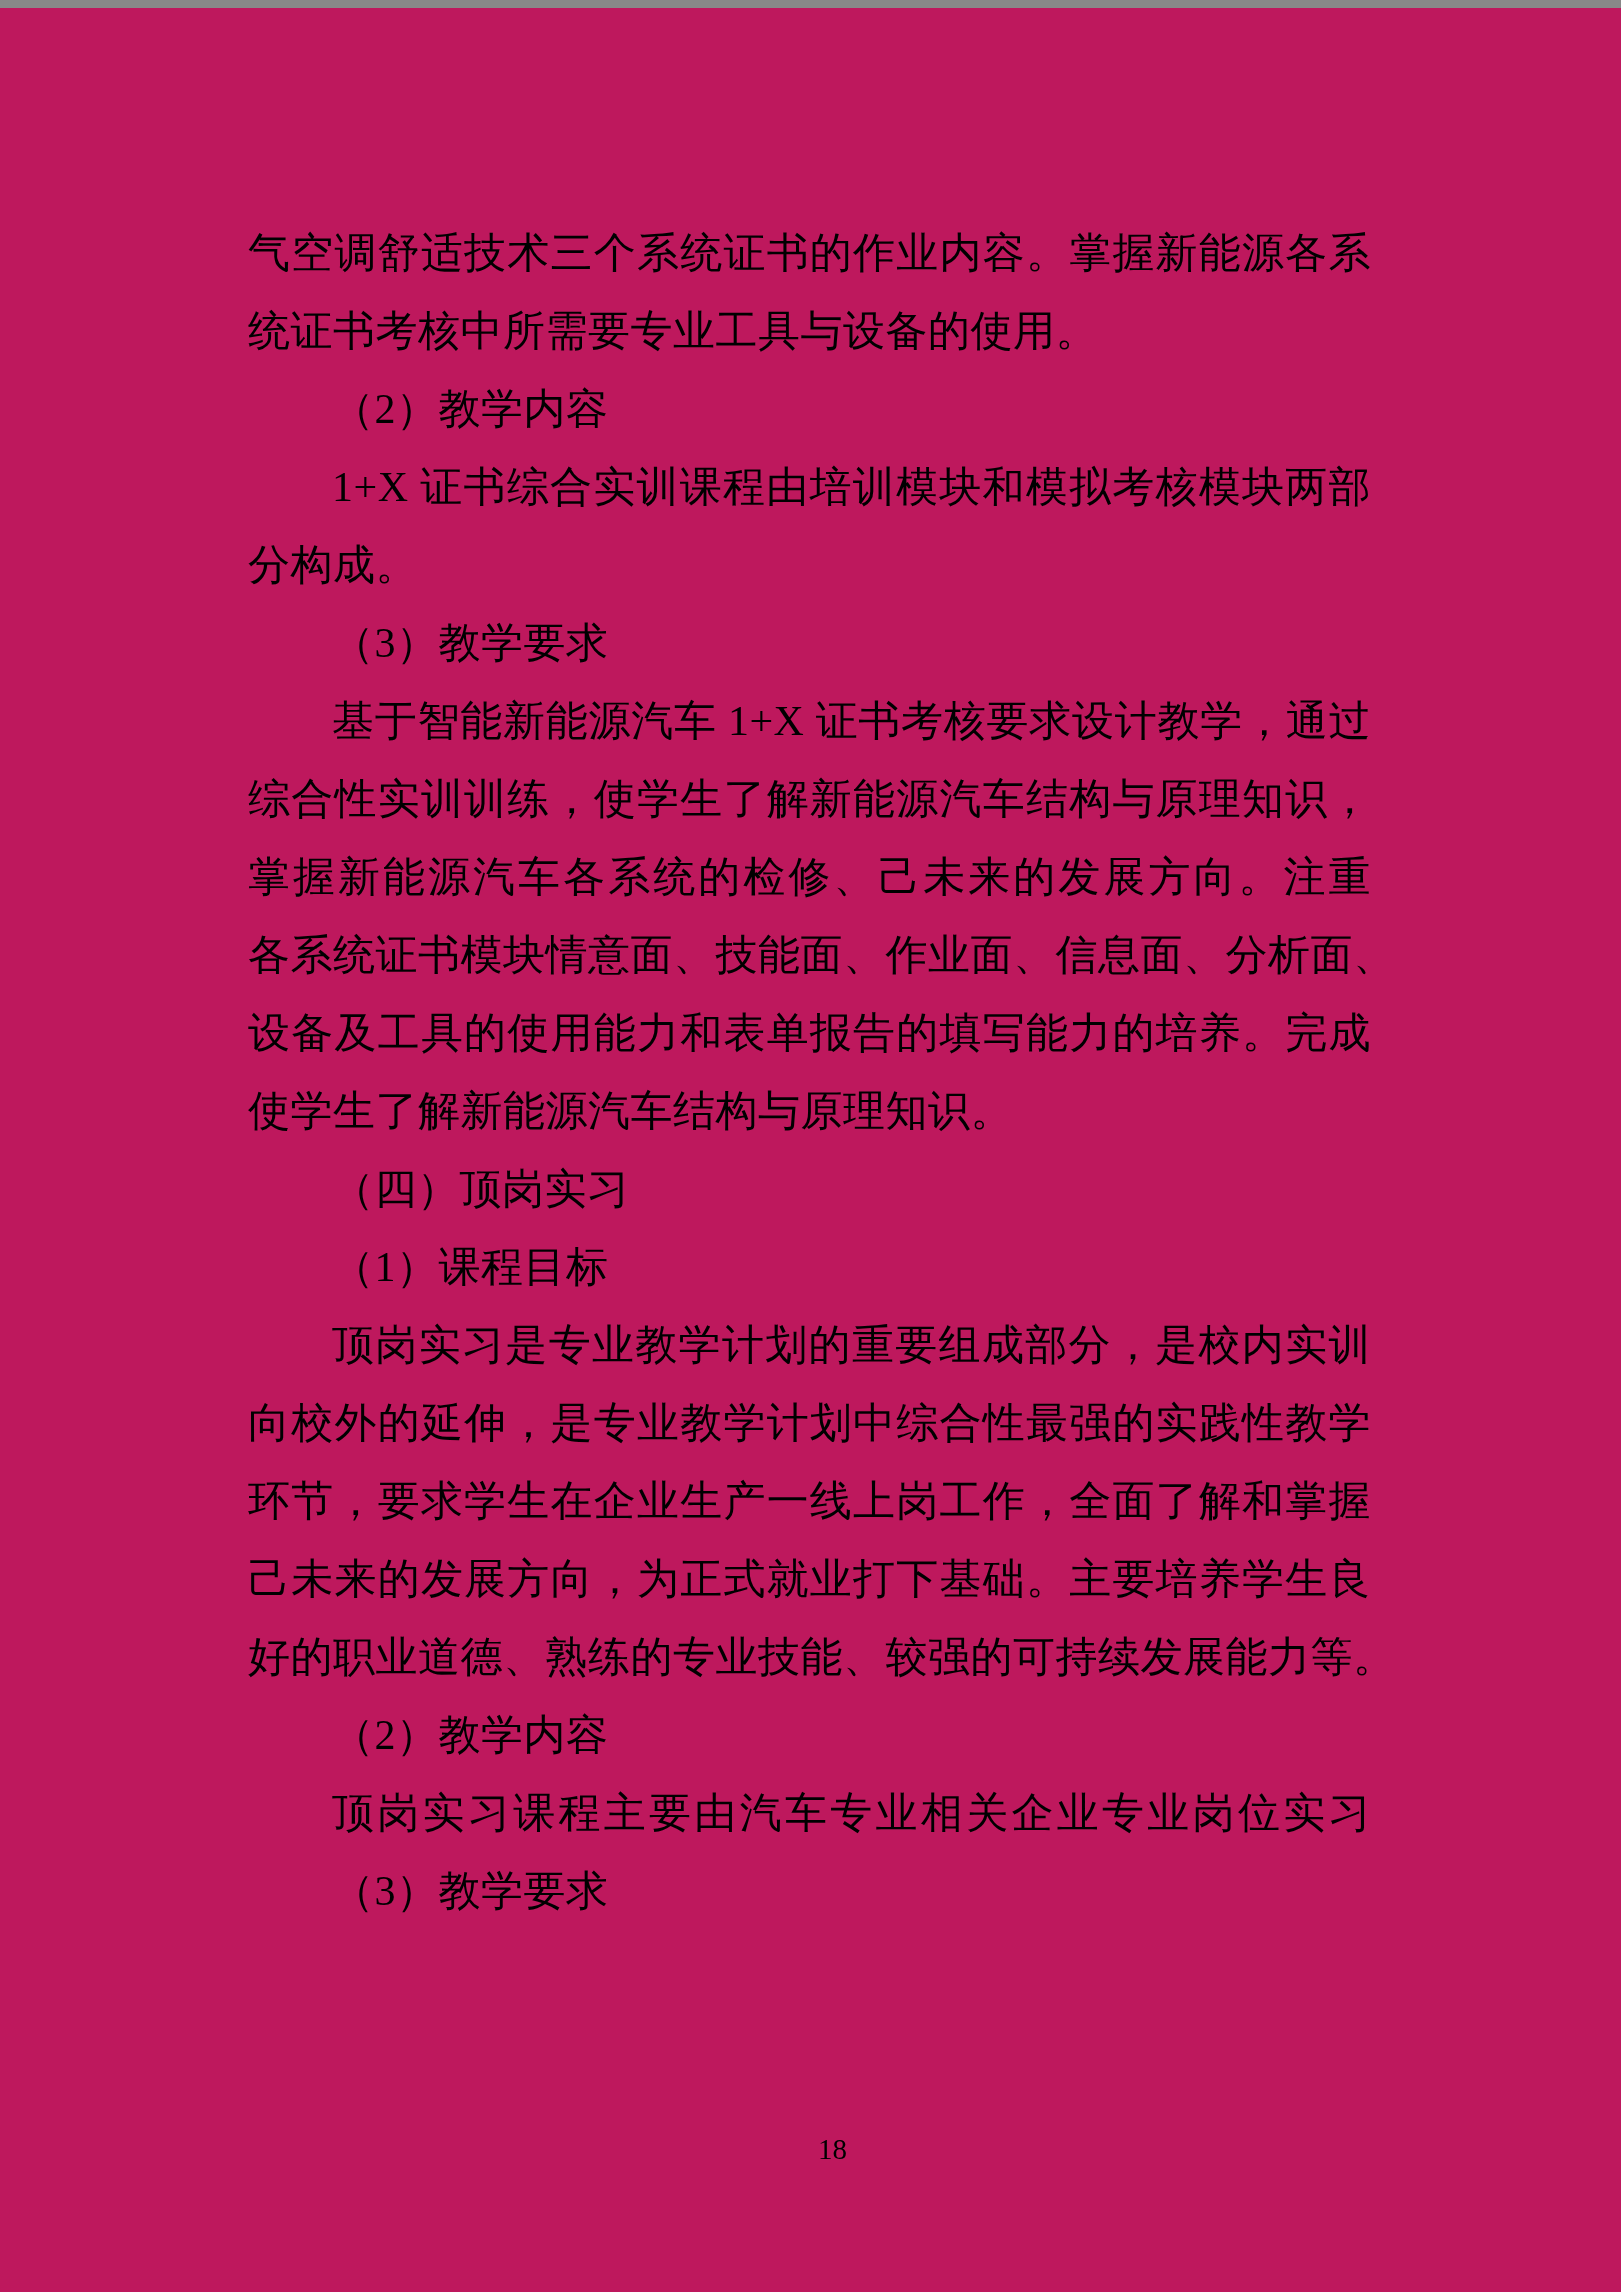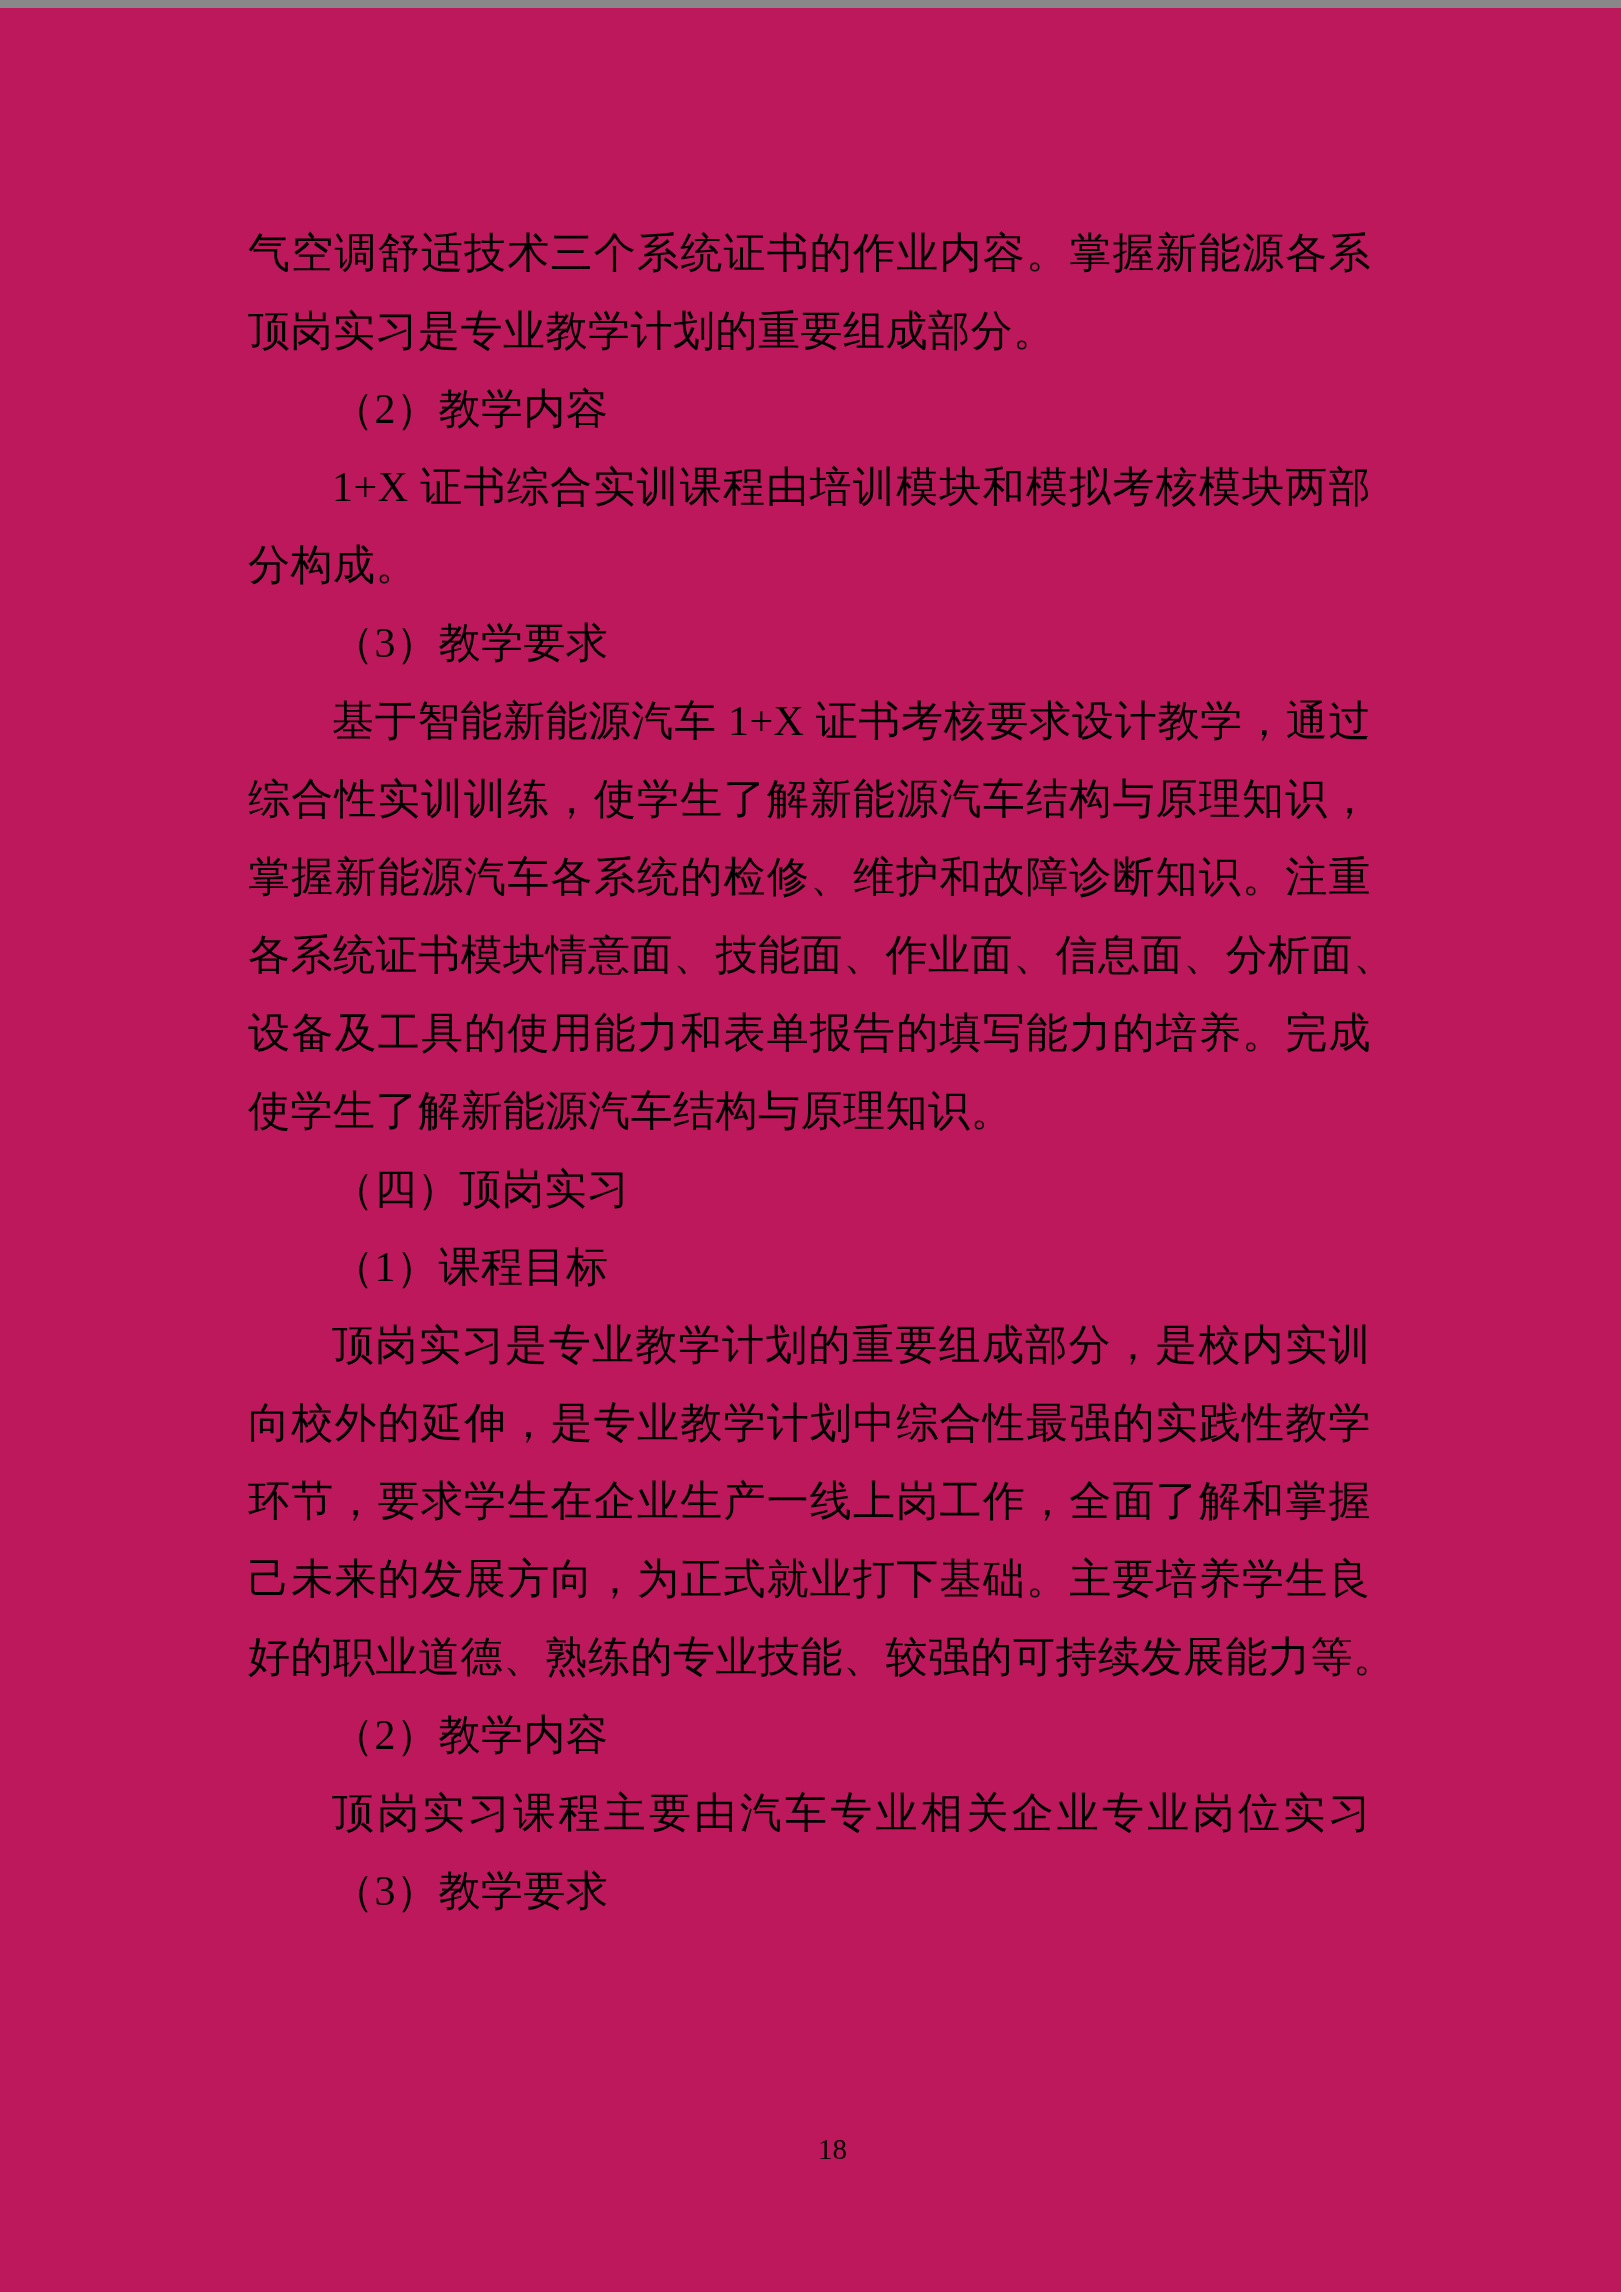--- a/index.html
+++ b/index.html
@@ -59,36 +59,36 @@
     color: #000000;
   }
 </style>
 </head>
 <body>
 
 <div class="page">
   <div class="content" id="doc-body">
       <div class="para">
         <div class="line">气空调舒适技术三个系统证书的作业内容。掌握新能源各系</div>
-        <div class="line last">顶岗实习是专业教学计划的重要组成部分。</div>
+        <div class="line last">统证书考核中所需要专业工具与设备的使用。</div>
       </div>
       <div class="para">
         <div class="line last indent">（2）教学内容</div>
       </div>
       <div class="para">
         <div class="line indent">1+X 证书综合实训课程由培训模块和模拟考核模块两部</div>
         <div class="line last">分构成。</div>
       </div>
       <div class="para">
         <div class="line last indent">（3）教学要求</div>
       </div>
       <div class="para">
         <div class="line indent">基于智能新能源汽车 1+X 证书考核要求设计教学，通过</div>
         <div class="line">综合性实训训练，使学生了解新能源汽车结构与原理知识，</div>
-        <div class="line">掌握新能源汽车各系统的检修、维护和故障诊断知识。注重</div>
+        <div class="line">掌握新能源汽车各系统的检修、己未来的发展方向。注重</div>
         <div class="line">各系统证书模块情意面、技能面、作业面、信息面、分析面、</div>
         <div class="line">设备及工具的使用能力和表单报告的填写能力的培养。完成</div>
         <div class="line last">使学生了解新能源汽车结构与原理知识。</div>
       </div>
       <div class="para">
         <div class="line last indent">（四）顶岗实习</div>
       </div>
       <div class="para">
         <div class="line last indent">（1）课程目标</div>
       </div>

